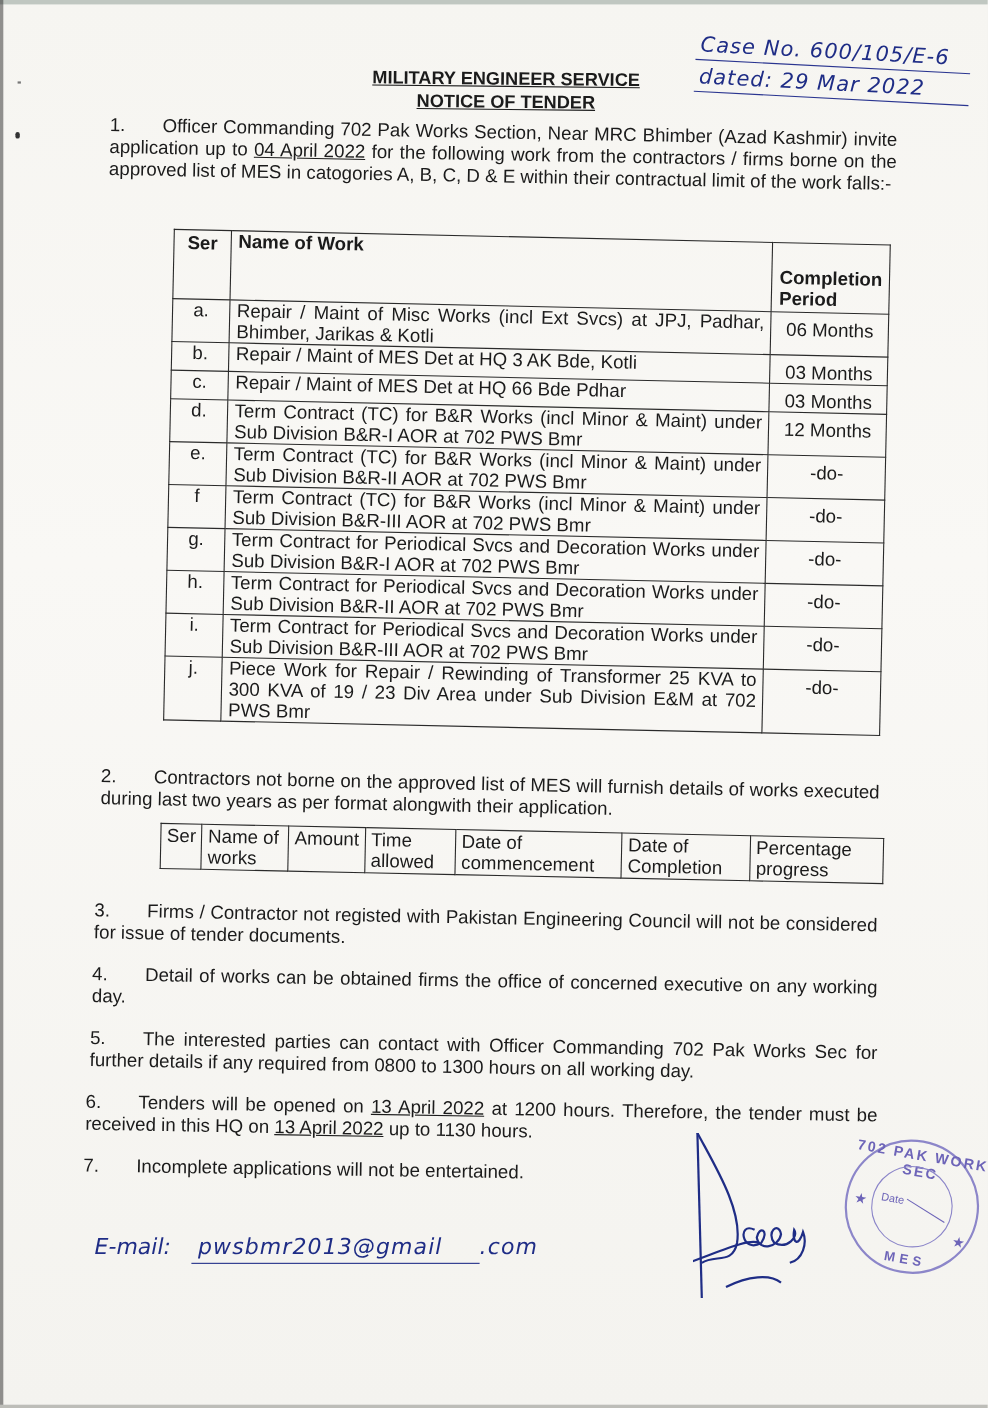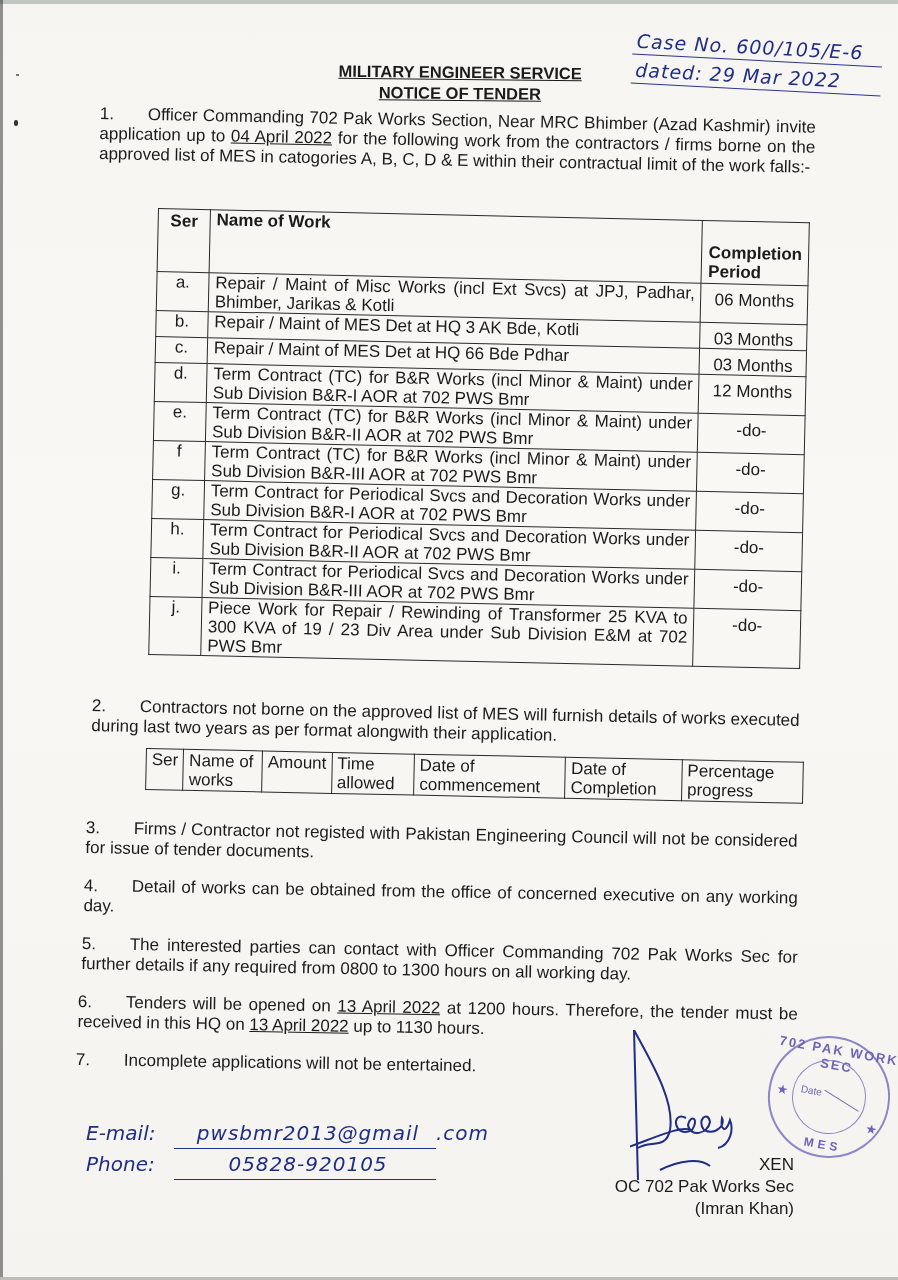--- a/index.html
+++ b/index.html
@@ -52,21 +52,21 @@
 
   .p3 { left: 86px; top: 818px; width: 712px; transform: rotate(1.1deg); transform-origin: left top; }
   .p4 { left: 84px; top: 876px; width: 714px; transform: rotate(1deg); transform-origin: left top; }
   .p5 { left: 82px; top: 934px; width: 716px; transform: rotate(1.1deg); transform-origin: left top; }
   .p6 { left: 78px; top: 992px; width: 720px; transform: rotate(1deg); transform-origin: left top; }
   .p7 { left: 76px; top: 1050px; width: 500px; transform: rotate(0.9deg); transform-origin: left top; }
 
   .contact { position: absolute; left: 86px; top: 1118px; width: 420px; font-size: 20px; line-height: 30px; }
   .contact .row { display: flex; align-items: baseline; }
   .contact .lbl { width: 88px; font-style: italic; }
-  .contact .val { border-bottom: 1.5px solid #233089; padding-left: 6px; letter-spacing: 1px; text-align: center; }
+  .contact .val { border-bottom: 1.5px solid #233089; padding-left: 6px; letter-spacing: 1px; }
   .contact .row.email .val { width: 262px; }
   .contact .row.phone .val { width: 262px; }
   .contact .rest { letter-spacing: 1px; }
 
   .stamp { position: absolute; left: 768px; top: 1036px; width: 122px; height: 122px; border: 2px solid #8c86c9; border-radius: 50%; color: #6d64b8; transform: rotate(10deg); }
   .stamp .inner { position: absolute; left: 22px; top: 22px; width: 74px; height: 74px; border: 1.5px solid #8c86c9; border-radius: 50%; }
   .stamp .top-text { position: absolute; left: 0; top: 4px; width: 122px; text-align: center; font-size: 13px; font-weight: bold; letter-spacing: 2px; }
   .stamp .date { position: absolute; left: 30px; top: 50px; font-size: 10px; }
   .stamp .date-line { position: absolute; left: 52px; top: 60px; width: 40px; border-top: 1.5px solid #6d64b8; transform: rotate(22deg); }
   .stamp .mes { position: absolute; left: 0; bottom: 4px; width: 122px; text-align: center; font-size: 12px; font-weight: bold; letter-spacing: 4px; }
@@ -183,45 +183,41 @@
           <td>Date of Completion</td>
           <td>Percentage progress</td>
         </tr>
   </tbody>
     </table>
 
   <div class="para p3">
     <span class="num">3.</span><span>Firms / Contractor not registed with Pakistan Engineering Council will not be considered for issue of tender documents.</span>
   </div>
   <div class="para p4">
-    <span class="num">4.</span><span>Detail of works can be obtained from the office of concerned executive on any working day.</span>
+    <span class="num">4.</span><span>Detail of works can be obtained firms the office of concerned executive on any working day.</span>
   </div>
   <div class="para p5">
     <span class="num">5.</span><span>The interested parties can contact with Officer Commanding 702 Pak Works Sec for further details if any required from 0800 to 1300 hours on all working day.</span>
   </div>
   <div class="para p6">
     <span class="num">6.</span><span>Tenders will be opened on</span>
     <span class="u">13 April 2022</span>
     <span>at 1200 hours. Therefore, the tender must be received in this HQ on</span>
     <span class="u">13 April 2022</span>
     <span>up to 1130 hours.</span>
   </div>
   <div class="para p7">
     <span class="num">7.</span><span>Incomplete applications will not be entertained.</span>
   </div>
 
   <div class="contact hand">
     <div class="row email">
       <span class="lbl">E-mail:</span>
       <span class="val">pwsbmr2013@gmail</span>
       <span class="rest">.com</span>
-    </div>
-    <div class="row phone">
-      <span class="lbl">Phone:</span>
-      <span class="val">05828-920105</span>
     </div>
   </div>
 
   <svg class="signature" viewBox="0 0 140 150">
     <path d="M4 0 C 20 30, 45 70, 40 100 C 36 120, 20 110, 8 118" fill="none" stroke="#1f2d86" stroke-width="2"></path>
     <path d="M4 0 L 8 150" fill="none" stroke="#1f2d86" stroke-width="2"></path>
     <path d="M-10 120 C 20 110, 50 95, 60 100" fill="none" stroke="#1f2d86" stroke-width="2"></path>
     <path d="M56 88 C 40 80, 44 110, 62 100 C 70 88, 60 84, 58 95 C 60 108, 78 104, 80 92 C 78 80, 66 90, 74 100 C 86 106, 96 94, 92 88 C 90 100, 96 104, 100 90 C 104 100, 100 115, 88 118" fill="none" stroke="#1f2d86" stroke-width="2"></path>
     <path d="M30 140 C 50 130, 70 128, 80 136" fill="none" stroke="#1f2d86" stroke-width="2"></path>
   </svg>
@@ -229,18 +225,13 @@
   <div class="stamp">
     <div class="top-text">702 PAK WORK SEC</div>
     <div class="inner"></div>
     <div class="date">Date</div>
     <div class="date-line"></div>
     <div class="star-l">★</div>
     <div class="star-r">★</div>
     <div class="mes">MES</div>
   </div>
 
-  <div class="sig-block">
-    <div>XEN</div>
-    <div>OC 702 Pak Works Sec</div>
-    <div>(Imran Khan)</div>
-  </div>
 </div>
 
 </body></html>

